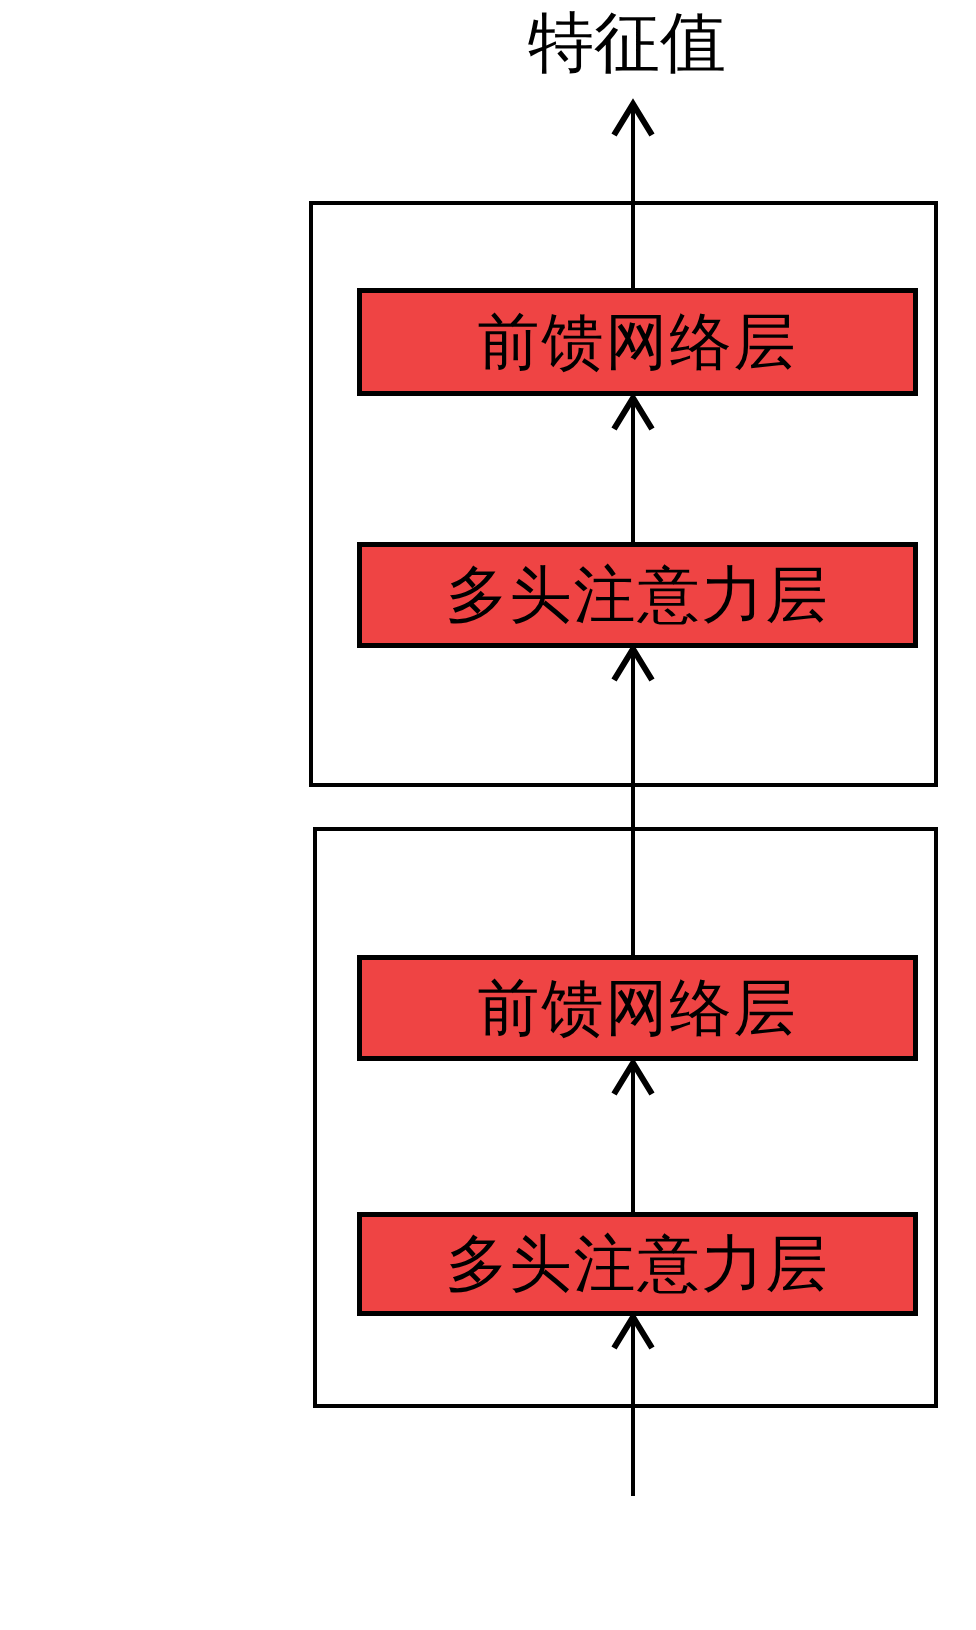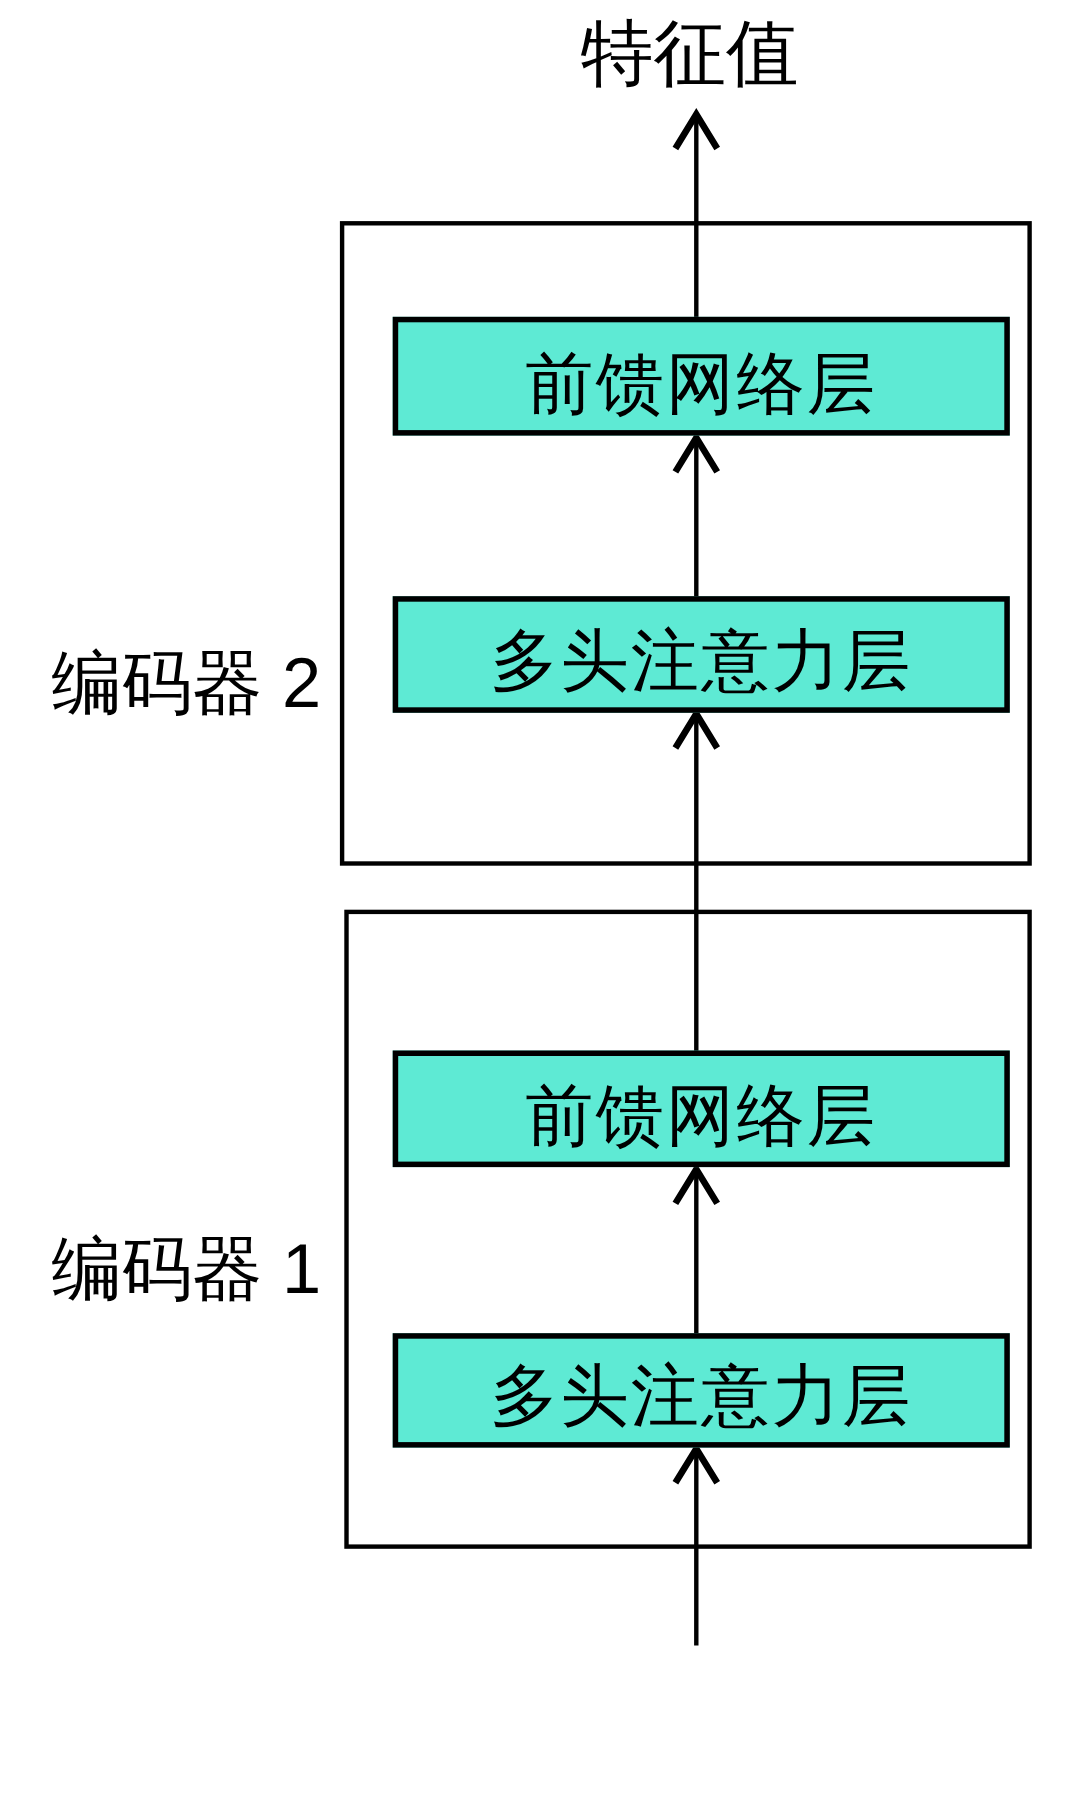--- a/index.html
+++ b/index.html
@@ -5,21 +5,21 @@
   html, body {
     margin: 0;
     padding: 0;
     background: #ffffff;
   }
   .canvas {
     position: relative;
     width: 976px;
     height: 1630px;
     background: #ffffff;
-    font-family: Liberation Sans, sans-serif;
+    font-family: Liberation Mono, monospace;
     color: #000000;
     overflow: hidden;
   }
   .arrows {
     position: absolute;
     left: 0;
     top: 0;
     width: 976px;
     height: 1630px;
   }
@@ -27,24 +27,24 @@
     position: absolute;
     border: 4px solid #000000;
     background: transparent;
     box-sizing: border-box;
   }
   .enc2 { left: 309px; top: 201px; width: 629px; height: 586px; }
   .enc1 { left: 313px; top: 827px; width: 625px; height: 581px; }
   .layer-box {
     position: absolute;
     border: 5px solid #000000;
-    background: #5eead4;
+    background: #ef4444;
     box-sizing: border-box;
     display: flex;
-    align-items: flex-end;
+    align-items: center;
     justify-content: center;
     font-size: 62px;
     letter-spacing: 2px;
     white-space: nowrap;
   }
   .ffn2 { left: 357px; top: 288px;  width: 561px; height: 108px; }
   .mha2 { left: 357px; top: 542px;  width: 561px; height: 106px; }
   .ffn1 { left: 357px; top: 955px;  width: 561px; height: 106px; }
   .mha1 { left: 357px; top: 1212px; width: 561px; height: 104px; }
   .top-label {
@@ -124,17 +124,15 @@
     <span>多头注意力层</span>
   </div>
 
   <div class="layer-box ffn1">
     <span>前馈网络层</span>
   </div>
   <div class="layer-box mha1">
     <span>多头注意力层</span>
   </div>
 
-  <div class="side-label l2">编码器 2</div>
-  <div class="side-label l1">编码器 1</div>
 
 
 </div>
 
 </body></html>

